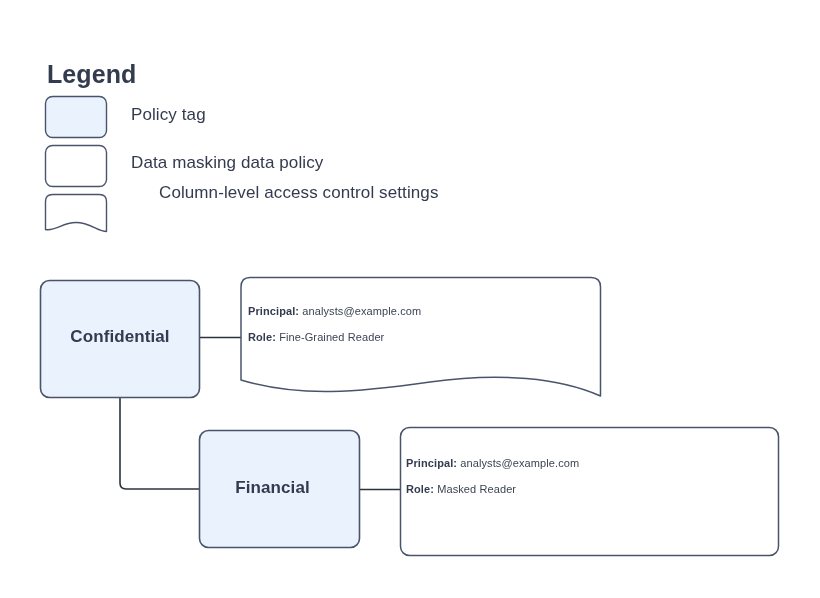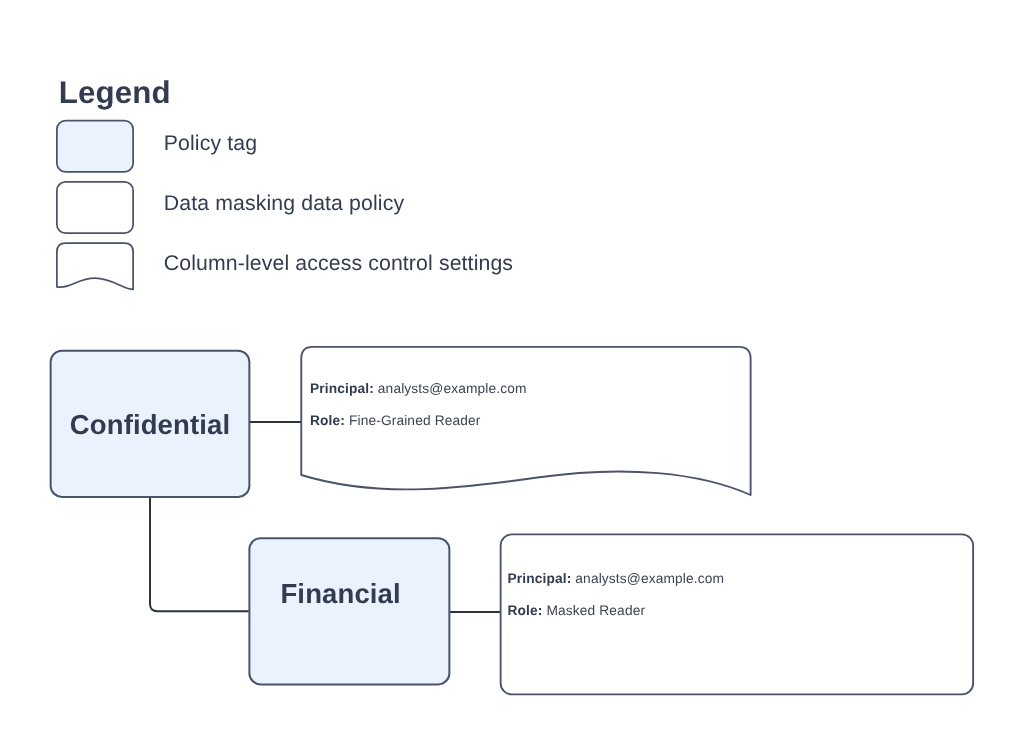--- a/index.html
+++ b/index.html
@@ -40,38 +40,38 @@
   .legend-label {
     font-size: 17px;
     font-weight: normal;
     color: #333b4f;
     left: 131px;
     white-space: nowrap;
     letter-spacing: 0.1px;
   }
   #legend-label-0 { top: 105px; }
   #legend-label-1 { top: 153px; text-align: right; }
-  #legend-label-2 { top: 201px; }
+  #legend-label-2 { top: 183px; margin-left: 28px; }
 
   
   .node-label {
-    font-size: 22px;
+    font-size: 17px;
     font-weight: bold;
     color: #333b4f;
     text-align: center;
     letter-spacing: 0.1px;
   }
   #node-label-confidential {
     left: 40px;
     top: 327px;
     width: 160px;
   }
   #node-label-financial {
     left: 199px;
-    top: 462px;
+    top: 478px;
     width: 147px;
   }
 
   
   .callout-text {
     font-size: 11px;
     color: #3c4453;
     line-height: 26px;
     letter-spacing: 0.1px;
     white-space: nowrap;

